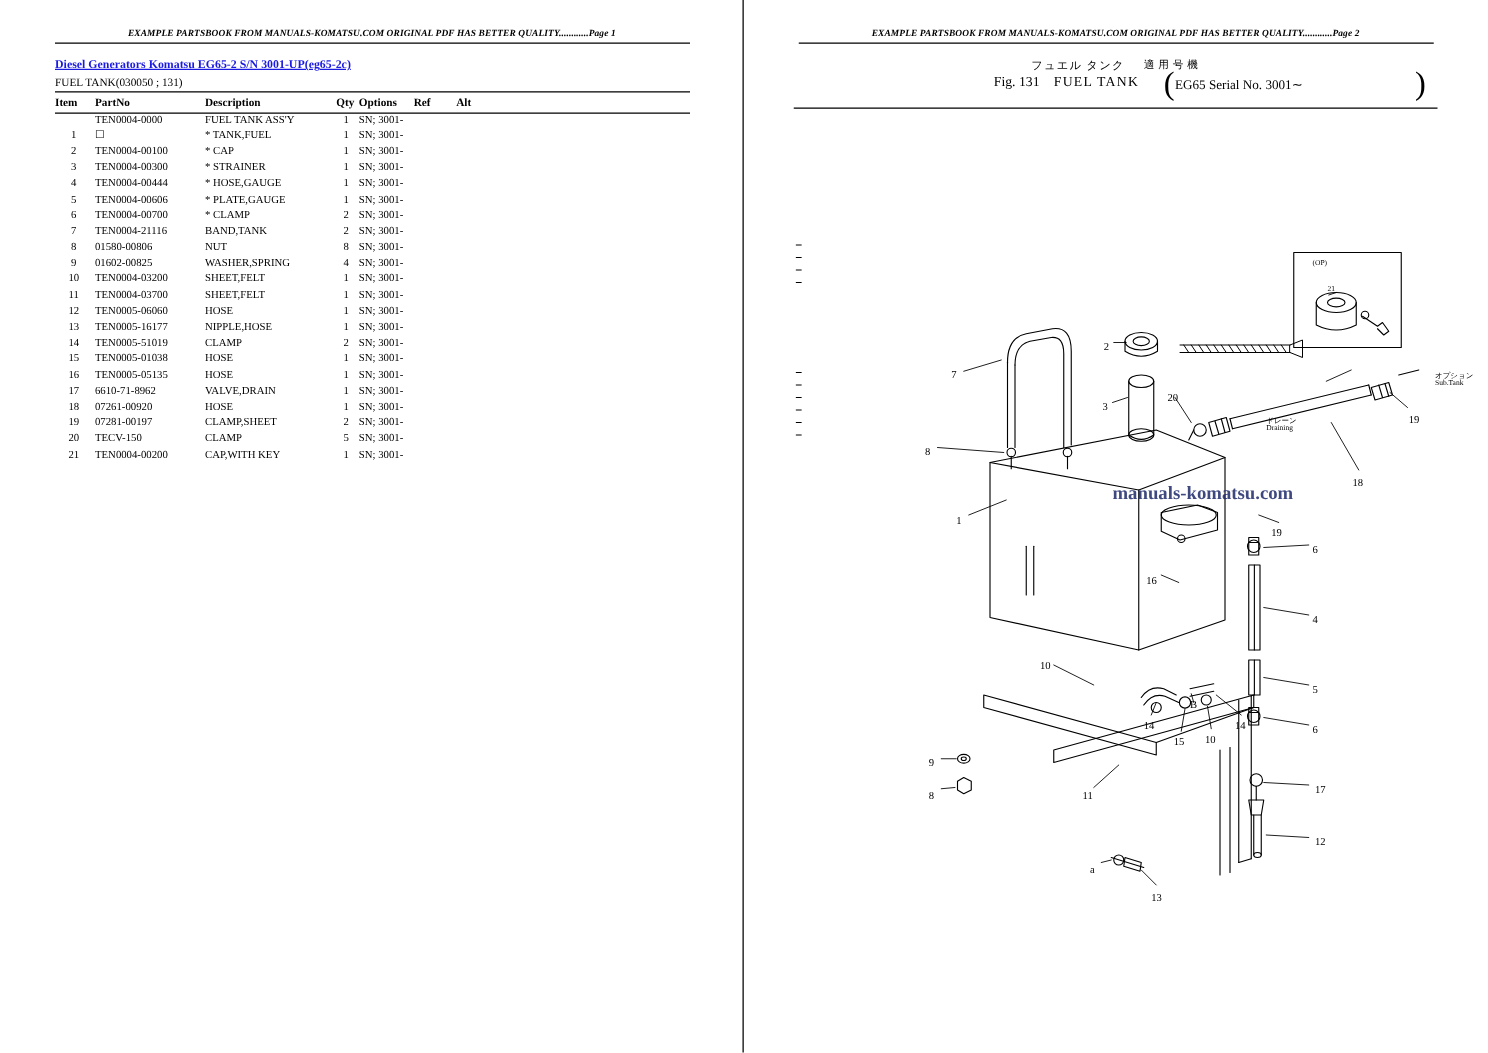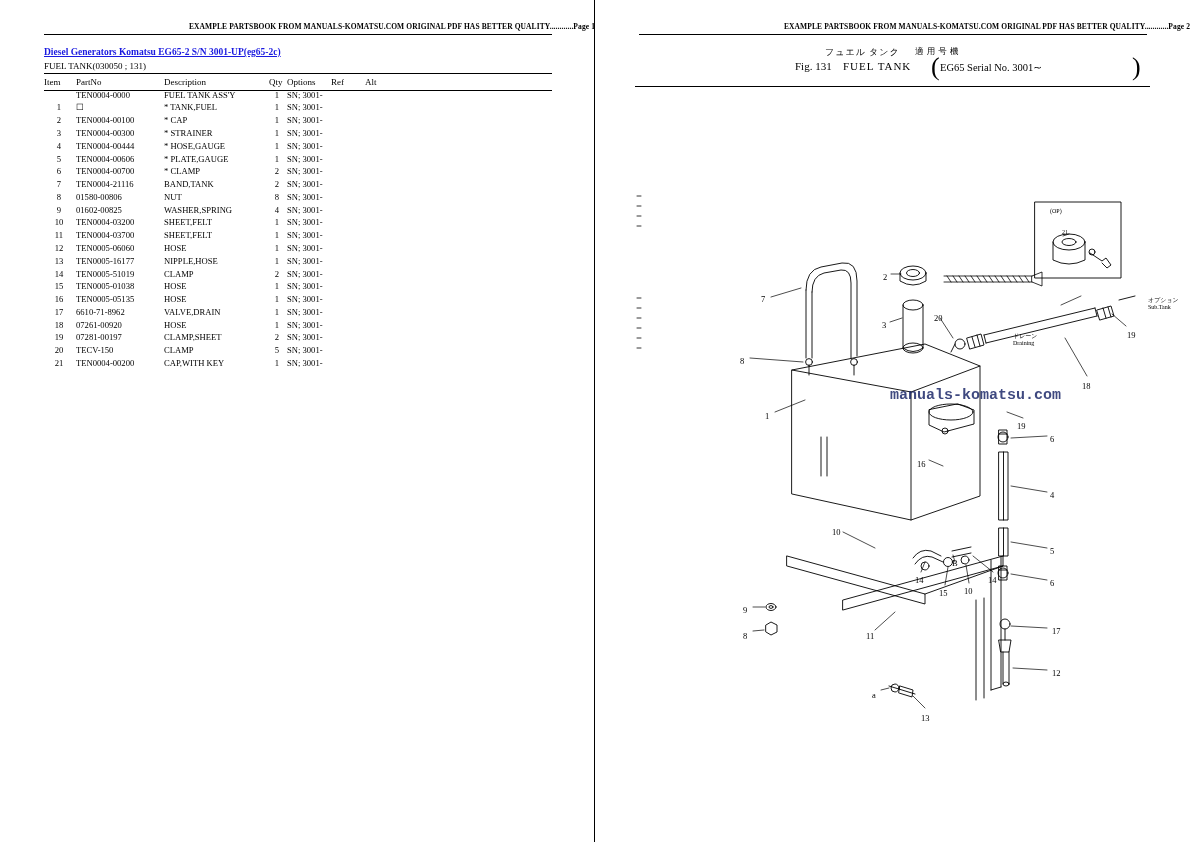--- a/index.html
+++ b/index.html
@@ -10,22 +10,22 @@
     color:#000;
     overflow:hidden;
   }
   .page{position:absolute;top:0;width:595px;height:842px;}
   .page-left{left:0;}
   .page-right{left:595px;}
   .page-divider{position:absolute;left:594px;top:0;width:1px;height:842px;background:#000;}
 
   .hdr{
     position:absolute;top:22px;left:0;width:595px;
-    text-align:right;
-    font-size:7.5px;font-weight:bold;
+    text-align:center;
+    font-size:7.5px;font-weight:bold;font-style:italic;
     letter-spacing:0.1px;
     font-family:"Liberation Serif", serif;
   }
   .hdr-line{position:absolute;left:44px;width:508px;height:1px;background:#000;top:34px;}
 
   .title-link{
     position:absolute;left:44px;top:47px;
     font-size:9.5px;font-weight:bold;color:#1a1ae0;
     text-decoration:underline;
     font-family:"Liberation Serif", serif;
@@ -38,21 +38,21 @@
   }
   .title-rule{position:absolute;left:44px;top:73px;width:508px;height:1px;background:#000;}
 
   table.parts{
     position:absolute;left:44px;top:76px;
     border-collapse:collapse;
     font-size:8.6px;
     font-family:"Liberation Serif", serif;
   }
   table.parts th{
-    font-weight:normal;
+    font-weight:bold;
     font-size:9px;
     padding:1px 0 2px 0;
     text-align:left;
     white-space:nowrap;
   }
   table.parts td{
     padding:0.6px 0;
     white-space:nowrap;
     line-height:11.6px;
   }
@@ -73,21 +73,21 @@
   .fig-no{position:absolute;left:200px;top:14px;font-size:11px;font-family:"Liberation Serif", serif;}
   .fig-name{position:absolute;left:248px;top:14px;font-size:11px;font-family:"Liberation Serif", serif;letter-spacing:1px;}
   .fig-serial{position:absolute;left:345px;top:15px;font-size:10.5px;font-family:"Liberation Serif", serif;}
   .paren-l{position:absolute;left:336px;top:6px;font-size:26px;font-family:"Liberation Serif", serif;}
   .paren-r{position:absolute;left:537px;top:6px;font-size:26px;font-family:"Liberation Serif", serif;}
   .fig-rule{position:absolute;left:40px;top:40px;width:515px;height:1px;background:#000;}
 
   .watermark{
     position:absolute;left:295px;top:387px;
     font-size:15px;color:#1e2a6a;font-weight:bold;
-    font-family:Liberation Mono, monospace;
+    font-family:Liberation Serif, serif;
     opacity:0.85;
     white-space:nowrap;
   }
   .dia{position:absolute;left:0;top:0;width:595px;height:842px;}
   .lbl{position:absolute;font-size:8.5px;font-family:"Liberation Serif", serif;}
   .lbl-sm{position:absolute;font-size:6px;font-family:"Liberation Serif", serif;}
 </style>
 </head>
 <body>
 

